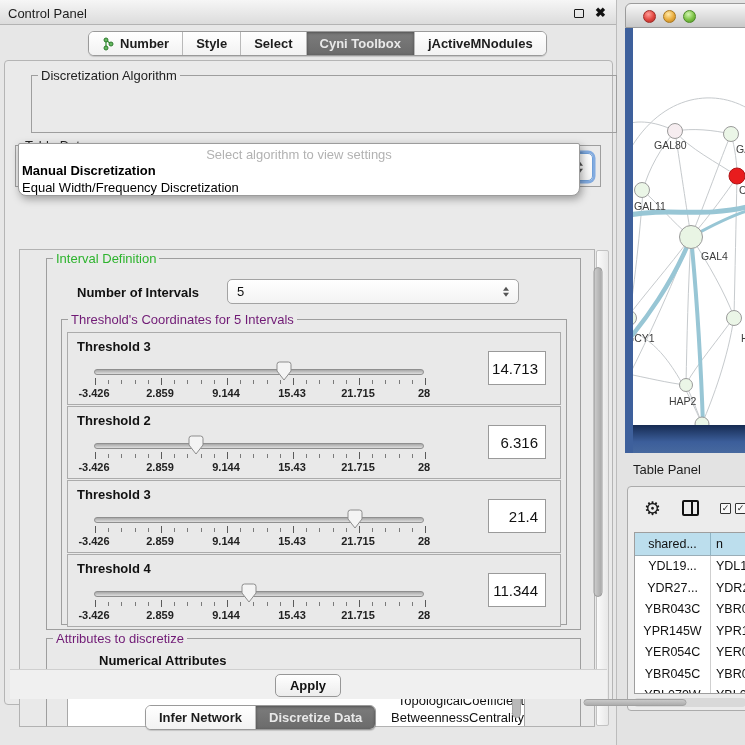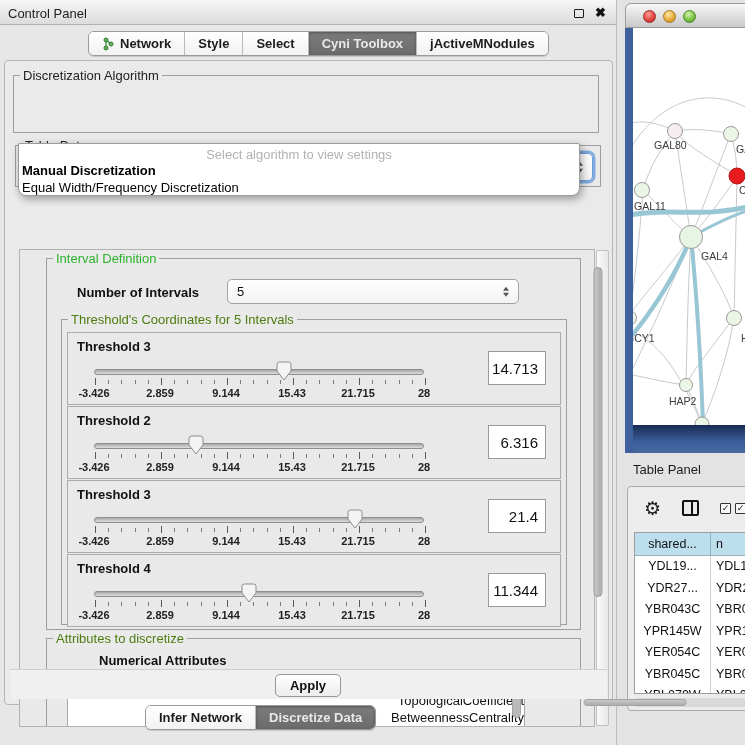--- a/index.html
+++ b/index.html
@@ -28,21 +28,21 @@
     box-shadow:inset 0 1px 3px rgba(0,0,0,.35); }
 
   
   #main-panel { position:absolute; left:4px; top:60px; width:609px; height:645px;
     background:#eaeaea; border:1px solid #b5b5b5; border-radius:4px; }
 
   .group { position:absolute; border:1px solid #9e9e9e; }
   .group > .legend { position:absolute; top:-8px; left:6px; background:#eaeaea;
     padding:0 3px; font-size:13px; color:#222; line-height:15px; }
   .legend.green { color:#2db32d; }
-  .legend.blue  { color:#4d7c0f; }
+  .legend.blue  { color:#701a75; }
 
   
   .combo { position:absolute; background:linear-gradient(#ffffff,#f3f3f3);
     border:1px solid #a3a3a3; border-radius:5px; font-size:13px; color:#111; }
   .combo .cval { position:absolute; left:9px; top:4px; }
   .spinner { position:absolute; right:9px; top:50%; transform:translateY(-50%);
     display:flex; flex-direction:column; align-items:center; line-height:4px; }
   .spinner i { border-left:3.5px solid transparent; border-right:3.5px solid transparent; display:block; }
   .spinner .up { border-bottom:4.5px solid #555; margin-bottom:2.5px; }
   .spinner .dn { border-top:4.5px solid #555; }
@@ -167,39 +167,39 @@
   </div>
 
   <div class="segbar" id="top-tabbar" style="left:88px; top:31px;">
     <div class="seg">
       <svg class="net-icon" viewBox="0 0 13 14">
         <path d="M4 3 L4 11 M4 3 L9 7" stroke="#2f8b2f" stroke-width="1.2" fill="none"></path>
         <circle cx="4" cy="3" r="2" fill="#63b85e" stroke="#2f7a2f"></circle>
         <circle cx="4" cy="11" r="2" fill="#63b85e" stroke="#2f7a2f"></circle>
         <circle cx="9" cy="7" r="2" fill="#63b85e" stroke="#2f7a2f"></circle>
       </svg>
-      <span>Network</span>
+      <span>Number</span>
     </div>
     <div class="seg">
         <span>Style</span>
       </div>
     <div class="seg">
         <span>Select</span>
       </div>
     <div class="seg selected">
         <span>Cyni Toolbox</span>
       </div>
     <div class="seg">
         <span>jActiveMNodules</span>
       </div>
   </div>
 
   <div id="main-panel">
 
-    <div class="group" id="algorithm-group" style="left:8px; top:14px; width:586px; height:58px;">
+    <div class="group" id="algorithm-group" style="left:26px; top:14px; width:586px; height:58px;">
       <span class="legend">Discretization Algorithm</span>
     </div>
     <div class="combo" id="algo-combo">
       <span class="spinner">
           <i class="up"></i>
           <i class="dn"></i>
         </span>
     </div>
 
     <div class="group" id="tabledata-group" style="left:10px; top:84px; width:586px; height:42px;">

